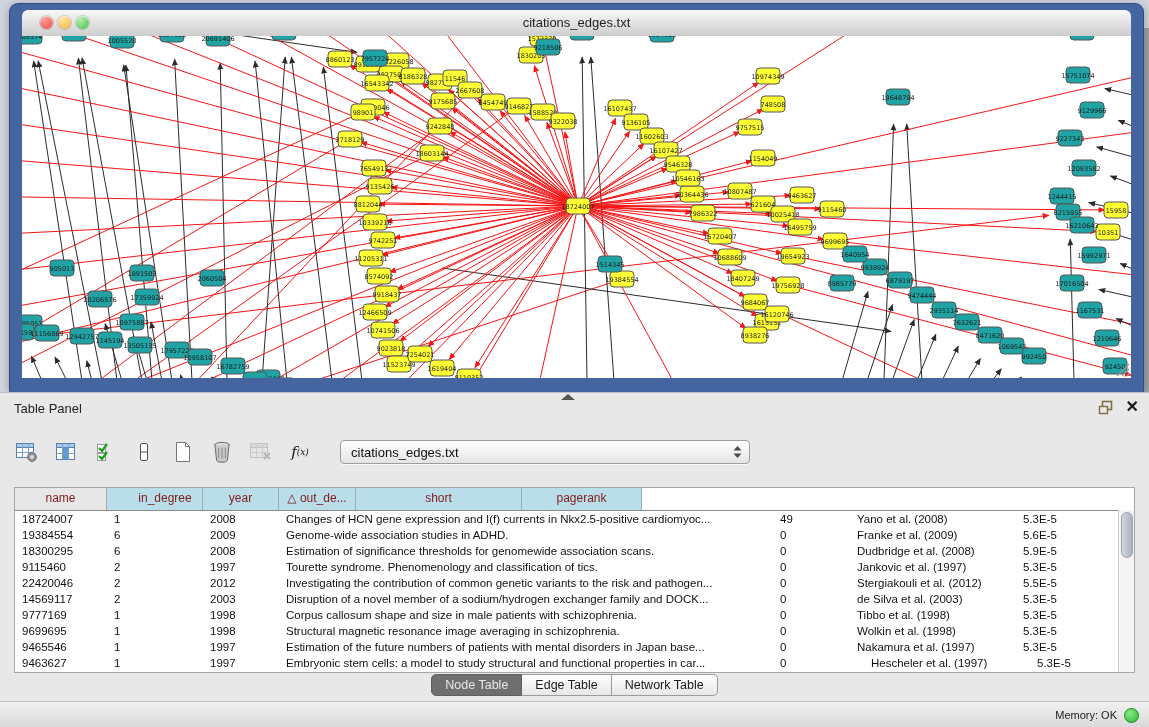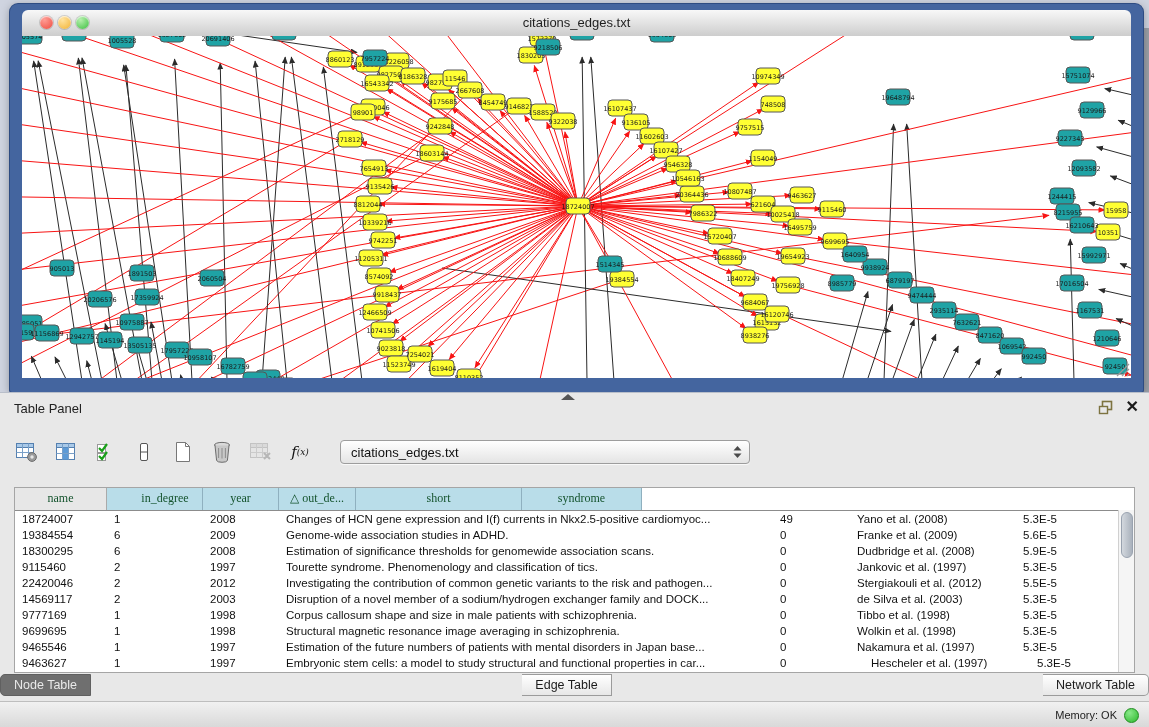--- a/index.html
+++ b/index.html
@@ -38,32 +38,32 @@
   .fx{font-family:"DejaVu Serif",serif;font-style:italic;font-size:15px;color:#111;}
   .fx small{font-size:9px;font-style:italic;}
   .combo{margin-left:14px;width:392px;height:22px;border:1px solid #9d9d9d;border-radius:4px;
     background:linear-gradient(#ffffff,#e4e4e4);display:flex;align-items:center;
     padding:0 6px 0 10px;font-size:13px;color:#111;box-shadow:0 1px 1px rgba(255,255,255,.8);}
   .combo .val{flex:1;}
   
   .table-wrap{position:absolute;left:14px;top:94px;width:1121px;height:186px;background:#fff;
     border:1px solid #a5a5a5;box-sizing:border-box;overflow:hidden;}
   .thead{display:flex;height:22px;border-bottom:1px solid #8c8c8c;}
-  .th{box-sizing:border-box;height:22px;line-height:21px;text-align:center;font-size:12px;color:#14532d;
-    background:#b9dde9;border-right:1px solid #8fb0bf;overflow:hidden;white-space:nowrap;flex:none;font-family:Liberation Serif, serif;}
+  .th{box-sizing:border-box;height:22px;line-height:21px;text-align:center;font-size:12px;color:#7f1d1d;
+    background:#b9dde9;border-right:1px solid #8fb0bf;overflow:hidden;white-space:nowrap;flex:none;}
   .th.gray{background:#e7e7e7;border-right:1px solid #aaa;}
   .tbody{position:relative;}
   .tr{display:flex;height:16px;}
   .td{box-sizing:border-box;height:16px;line-height:16px;padding-left:7px;font-size:11.5px;color:#111;
     white-space:nowrap;overflow:hidden;flex:none;}
   .vscroll{position:absolute;top:22px;right:0;bottom:0;width:15px;background:#f5f5f5;border-left:1px solid #d0d0d0;}
   .vthumb{position:absolute;top:2px;left:2px;width:10px;height:44px;border-radius:6px;
     background:linear-gradient(90deg,#d3d8de,#a9b1bc);border:1px solid #99a2af;}
   
-  .tabs{position:absolute;left:0;right:0;top:281px;display:flex;justify-content:space-between;}
+  .tabs{position:absolute;left:0;right:0;top:281px;display:flex;justify-content:center;}
   .seg{height:20px;line-height:20px;padding:0 13px;font-size:12.5px;color:#1b1b1b;
     background:linear-gradient(#ffffff,#e7e7e7);border:1px solid #9b9b9b;border-left:none;}
   .seg:first-child{border-left:1px solid #9b9b9b;border-radius:5px 0 0 5px;}
   .seg:last-child{border-radius:0 5px 5px 0;}
   .seg.sel{background:#6f6f6f;color:#e9e9e9;border-color:#606060;}
   
   .statusbar{position:absolute;left:0;right:0;top:308px;height:27px;
     background:linear-gradient(#f1f1f1,#d8d8d8);border-top:1px solid #bebebe;
     display:flex;align-items:center;justify-content:flex-end;padding-right:10px;gap:7px;box-sizing:border-box;}
   .mem{font-size:11px;color:#222;}
@@ -813,21 +813,21 @@
     </div>
   </div>
 
   <div class="table-wrap">
     <div class="thead">
         <div class="th gray" style="width: 92px;">name</div>
         <div class="th" style="width: 96px; padding-left: 21px;">in_degree</div>
         <div class="th" style="width: 76px;">year</div>
         <div class="th" style="width: 77px;">△ out_de...</div>
         <div class="th" style="width: 166px;">short</div>
-        <div class="th" style="width: 120px;">syndrome</div>
+        <div class="th" style="width: 120px;">pagerank</div>
       </div>
     <div class="tbody">
         <div class="tr">
           <div class="td" style="width: 92px;">18724007</div>
           <div class="td" style="width: 96px;">1</div>
           <div class="td" style="width: 76px;">2008</div>
           <div class="td" style="width: 494px;">Changes of HCN gene expression and I(f) currents in Nkx2.5-positive cardiomyoc...</div>
           <div class="td" style="width: 77px;">49</div>
           <div class="td" style="width: 166px;">Yano et al. (2008)</div>
           <div class="td" style="width: 120px;">5.3E-5</div>

